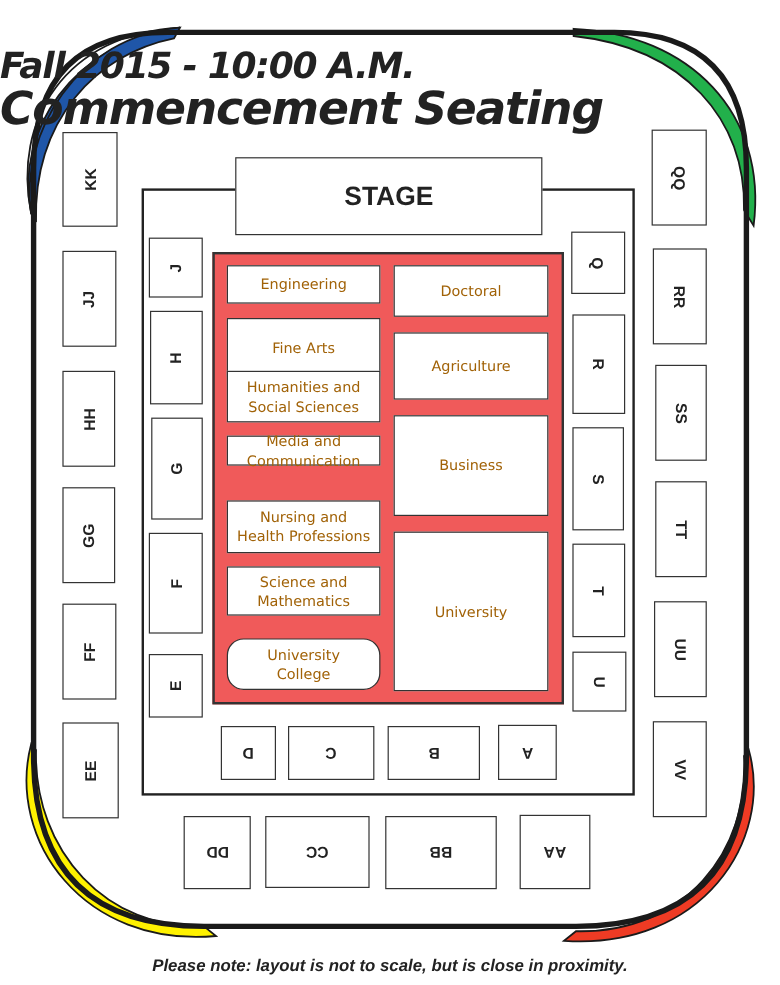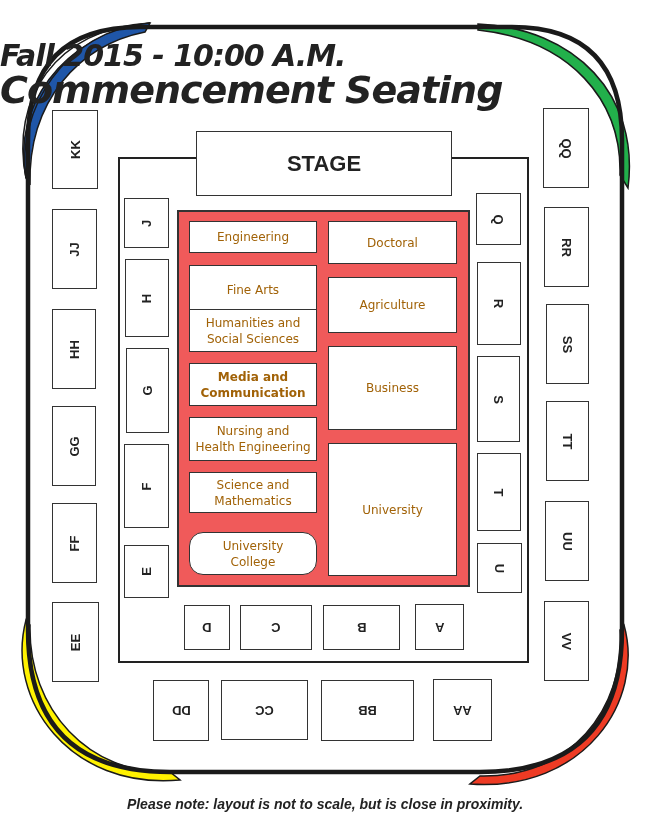--- a/index.html
+++ b/index.html
@@ -53,27 +53,27 @@
 <div class="college" style="left:189px; top:221px; width:128px; height:32px;">
     <span>Engineering</span>
   </div>
 <div class="college" style="left:189px; top:265px; width:128px; height:49px;">
     <span>Fine Arts</span>
   </div>
 <div class="college" style="left:189px; top:309px; width:128px; height:43px;">
     <span>Humanities and
 Social Sciences</span>
   </div>
-<div class="college" style="left:189px; top:363px; width:128px; height:43px;font-weight:bold;">
+<div class="college" style="left:189px; top:363px; width:128px; height:25px;">
     <span>Media and
 Communication</span>
   </div>
 <div class="college" style="left:189px; top:417px; width:128px; height:44px;">
     <span>Nursing and
-Health Engineering</span>
+Health Professions</span>
   </div>
 <div class="college" style="left:189px; top:472px; width:128px; height:41px;align-items:center;">
     <span>Science and
 Mathematics</span>
   </div>
 <div class="college" style="left:189px; top:532px; width:128px; height:43px;border-radius:14px;">
     <span>University
 College</span>
   </div>
 

